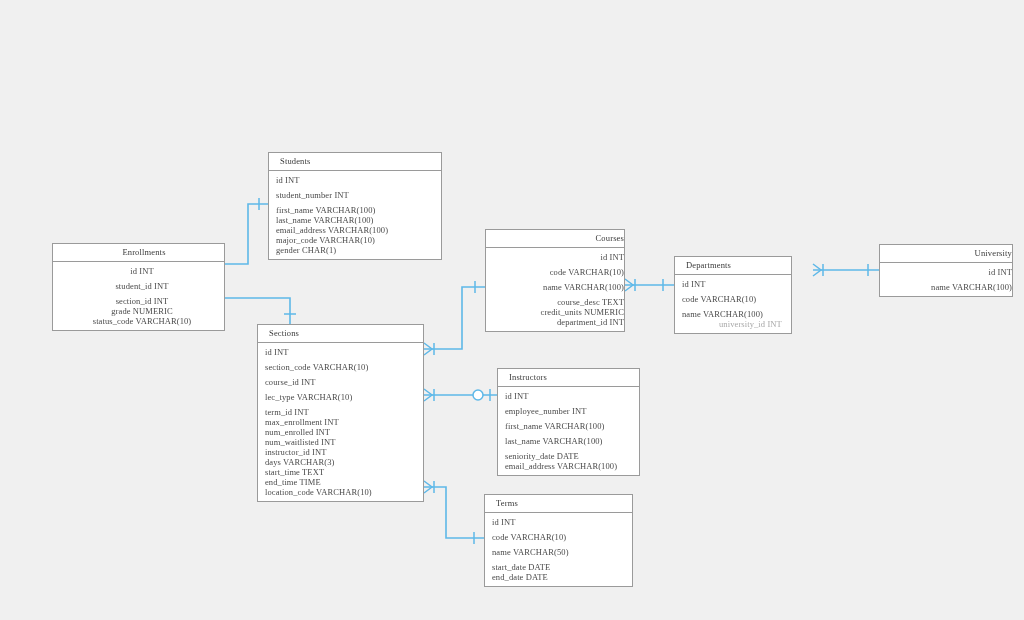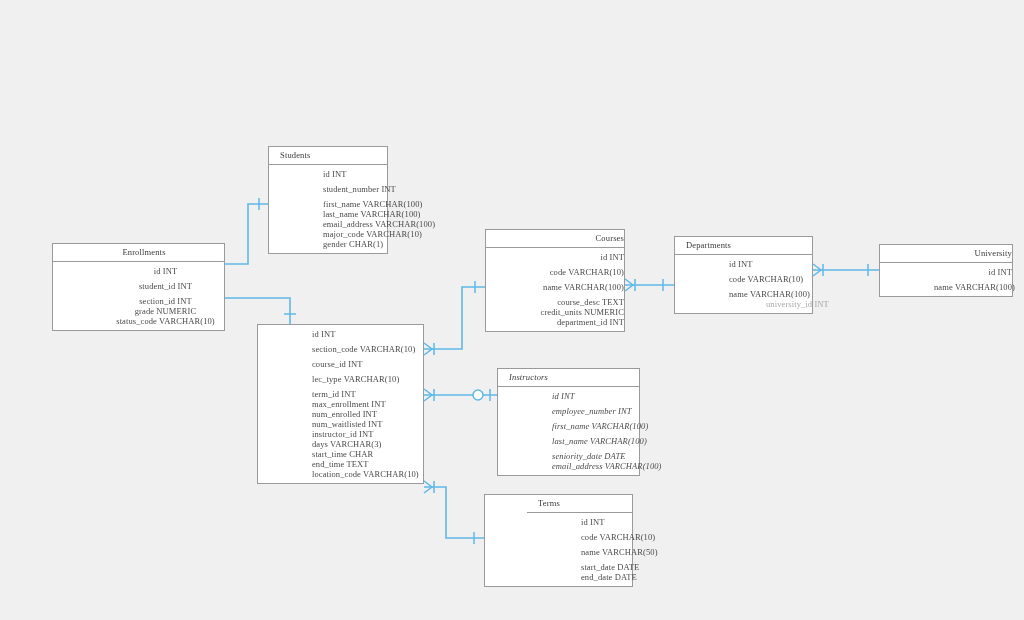--- a/index.html
+++ b/index.html
@@ -42,21 +42,20 @@
   }
   .entity-fields {
     padding: 4px 0 4px 0;
   }
   .field {
     font-size: 8.5px;
     color: #4a4a4a;
     padding-left: 7px;
     white-space: nowrap;
     letter-spacing: .1px;
-    margin-left: 47px;
   }
   .field.dim {
     color: #a8a8a8;
     padding-left: 44px;
   }
   .field.gap {
     margin-top: 5px;
   }
 </style>
 </head>
@@ -123,82 +122,83 @@
 <div class="entity" style="left: 52px; top: 243px; width: 173px; text-align: center;">
       <div class="entity-title">Enrollments</div>
       <div class="entity-fields">
         <div class="field">id INT</div>
         <div class="field gap">student_id INT</div>
         <div class="field gap">section_id INT</div>
         <div class="field">grade NUMERIC</div>
         <div class="field">status_code VARCHAR(10)</div>
       </div>
     </div>
-    <div class="entity" style="left: 268px; top: 146px; width: 120px;">
+    <div class="entity" style="left: 268px; top: 152px; width: 174px;">
       <div class="entity-title">Students</div>
       <div class="entity-fields">
         <div class="field">id INT</div>
         <div class="field gap">student_number INT</div>
         <div class="field gap">first_name VARCHAR(100)</div>
         <div class="field">last_name VARCHAR(100)</div>
         <div class="field">email_address VARCHAR(100)</div>
         <div class="field">major_code VARCHAR(10)</div>
         <div class="field">gender CHAR(1)</div>
       </div>
     </div>
     <div class="entity" style="left: 257px; top: 324px; width: 167px;">
+      <div class="entity-title">Sections</div>
       <div class="entity-fields">
         <div class="field">id INT</div>
         <div class="field gap">section_code VARCHAR(10)</div>
         <div class="field gap">course_id INT</div>
         <div class="field gap">lec_type VARCHAR(10)</div>
         <div class="field gap">term_id INT</div>
         <div class="field">max_enrollment INT</div>
         <div class="field">num_enrolled INT</div>
         <div class="field">num_waitlisted INT</div>
         <div class="field">instructor_id INT</div>
         <div class="field">days VARCHAR(3)</div>
-        <div class="field">start_time CHAR</div>
-        <div class="field">end_time TEXT</div>
+        <div class="field">start_time TEXT</div>
+        <div class="field">end_time TIME</div>
         <div class="field">location_code VARCHAR(10)</div>
       </div>
     </div>
     <div class="entity" style="left: 485px; top: 229px; width: 140px; text-align: right;">
       <div class="entity-title">Courses</div>
       <div class="entity-fields">
         <div class="field">id INT</div>
         <div class="field gap">code VARCHAR(10)</div>
         <div class="field gap">name VARCHAR(100)</div>
         <div class="field gap">course_desc TEXT</div>
         <div class="field">credit_units NUMERIC</div>
         <div class="field">department_id INT</div>
       </div>
     </div>
-    <div class="entity" style="left: 497px; top: 368px; width: 143px; font-style: italic;">
+    <div class="entity" style="left: 497px; top: 368px; width: 143px;">
       <div class="entity-title">Instructors</div>
       <div class="entity-fields">
         <div class="field">id INT</div>
         <div class="field gap">employee_number INT</div>
         <div class="field gap">first_name VARCHAR(100)</div>
         <div class="field gap">last_name VARCHAR(100)</div>
         <div class="field gap">seniority_date DATE</div>
         <div class="field">email_address VARCHAR(100)</div>
       </div>
     </div>
-    <div class="entity" style="left: 484px; top: 494px; width: 149px; padding-left: 42px;">
+    <div class="entity" style="left: 484px; top: 494px; width: 149px;">
       <div class="entity-title">Terms</div>
       <div class="entity-fields">
         <div class="field">id INT</div>
         <div class="field gap">code VARCHAR(10)</div>
         <div class="field gap">name VARCHAR(50)</div>
         <div class="field gap">start_date DATE</div>
         <div class="field">end_date DATE</div>
       </div>
     </div>
-    <div class="entity" style="left: 674px; top: 236px; width: 139px;">
+    <div class="entity" style="left: 674px; top: 256px; width: 118px;">
       <div class="entity-title">Departments</div>
       <div class="entity-fields">
         <div class="field">id INT</div>
         <div class="field gap">code VARCHAR(10)</div>
         <div class="field gap">name VARCHAR(100)</div>
         <div class="field dim">university_id INT</div>
       </div>
     </div>
     <div class="entity" style="left: 879px; top: 244px; width: 134px; text-align: right;">
       <div class="entity-title">University</div>

